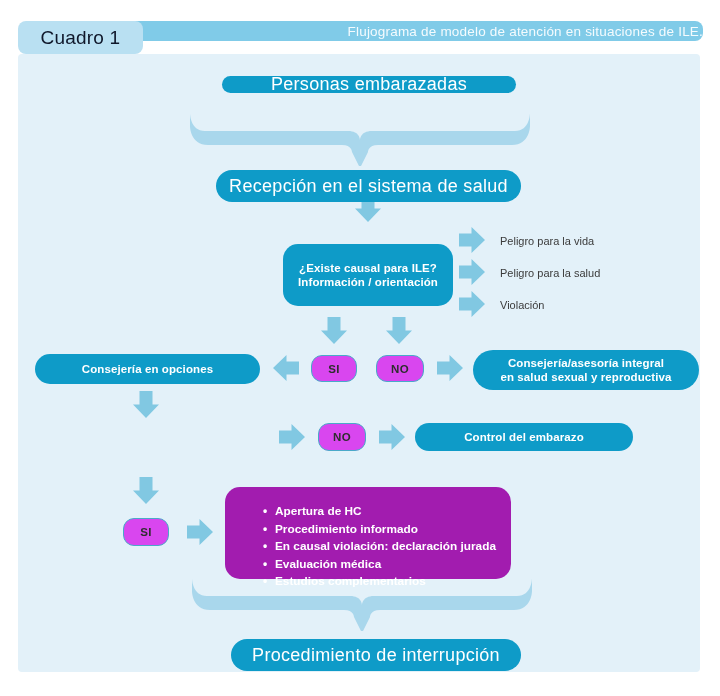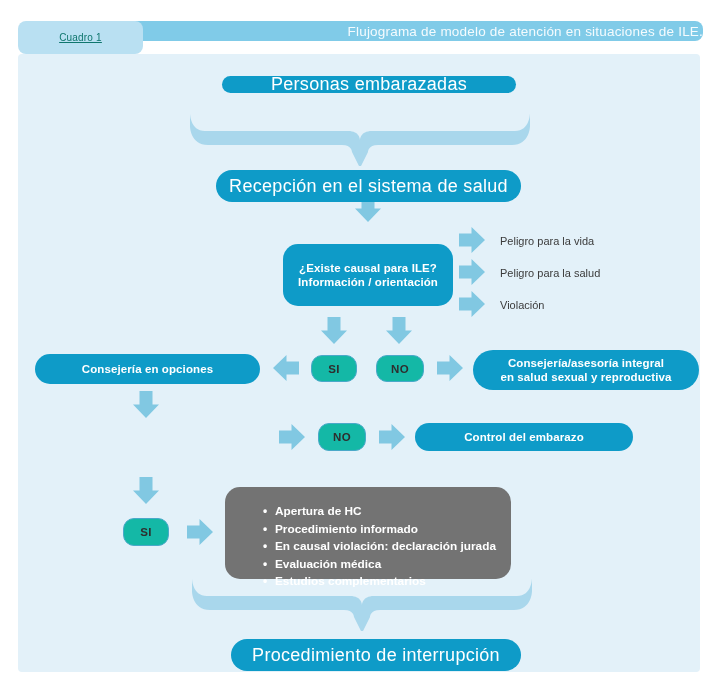--- a/index.html
+++ b/index.html
@@ -12,21 +12,21 @@
   }
   #root{position:relative;width:720px;height:696px;}
 
   
   .hdr-wrap{position:absolute;left:18px;top:21px;width:685px;height:33px;}
   .hdr-tab{
     position:absolute;left:0;top:0;width:125px;height:33px;
     background:#b9e0f2;border-radius:8px;
     display:flex;align-items:center;justify-content:center;
   }
-  .hdr-tab span{font-size:10px;color:#0f766e;letter-spacing:.2px;text-decoration:underline;}
+  .hdr-tab span{font-size:19px;color:#0f172a;letter-spacing:.2px;}
   .hdr-bar{
     position:absolute;left:110px;top:0;width:575px;height:20px;
     background:#80cbe8;border-radius:8px;
     display:flex;align-items:center;justify-content:flex-end;
   }
   .hdr-bar span{
     font-size:13.5px;color:#f4fbfe;letter-spacing:.2px;padding-left:28px;
   }
 
   
@@ -49,40 +49,40 @@
   .node .t{display:block;line-height:1.25;}
 
   
   .node.head .t{font-size:18px;font-weight:400;letter-spacing:.3px;}
   
   .node.bold .t{font-size:11.5px;font-weight:bold;letter-spacing:.1px;}
 
   
   .yn{
     position:absolute;
-    background:#14b8a6;
+    background:#d946ef;
     border:1.6px solid #4aa9c9;
     border-radius:11px;
     display:flex;align-items:center;justify-content:center;
     box-sizing:border-box;
   }
   .yn span{font-size:11.5px;font-weight:bold;color:#2e2e2e;letter-spacing:.3px;}
 
   
   .branch-label{
     position:absolute;
     font-size:11px;color:#3b3b3b;
     white-space:nowrap;
     line-height:1;
   }
 
   
   .bullets{
     position:absolute;
-    background:#737373;border-radius:15px;
+    background:#a21caf;border-radius:15px;
     box-sizing:border-box;
     padding:16px 0 16px 38px;
   }
   .bullets ul{margin:0;padding:0;list-style:none;}
   .bullets li{
     color:#ffffff;font-size:11.8px;font-weight:bold;
     line-height:17.6px;white-space:nowrap;position:relative;padding-left:12px;
   }
   .bullets li:before{
     content:"\2022";position:absolute;left:0;top:0;color:#ffffff;font-size:12px;

